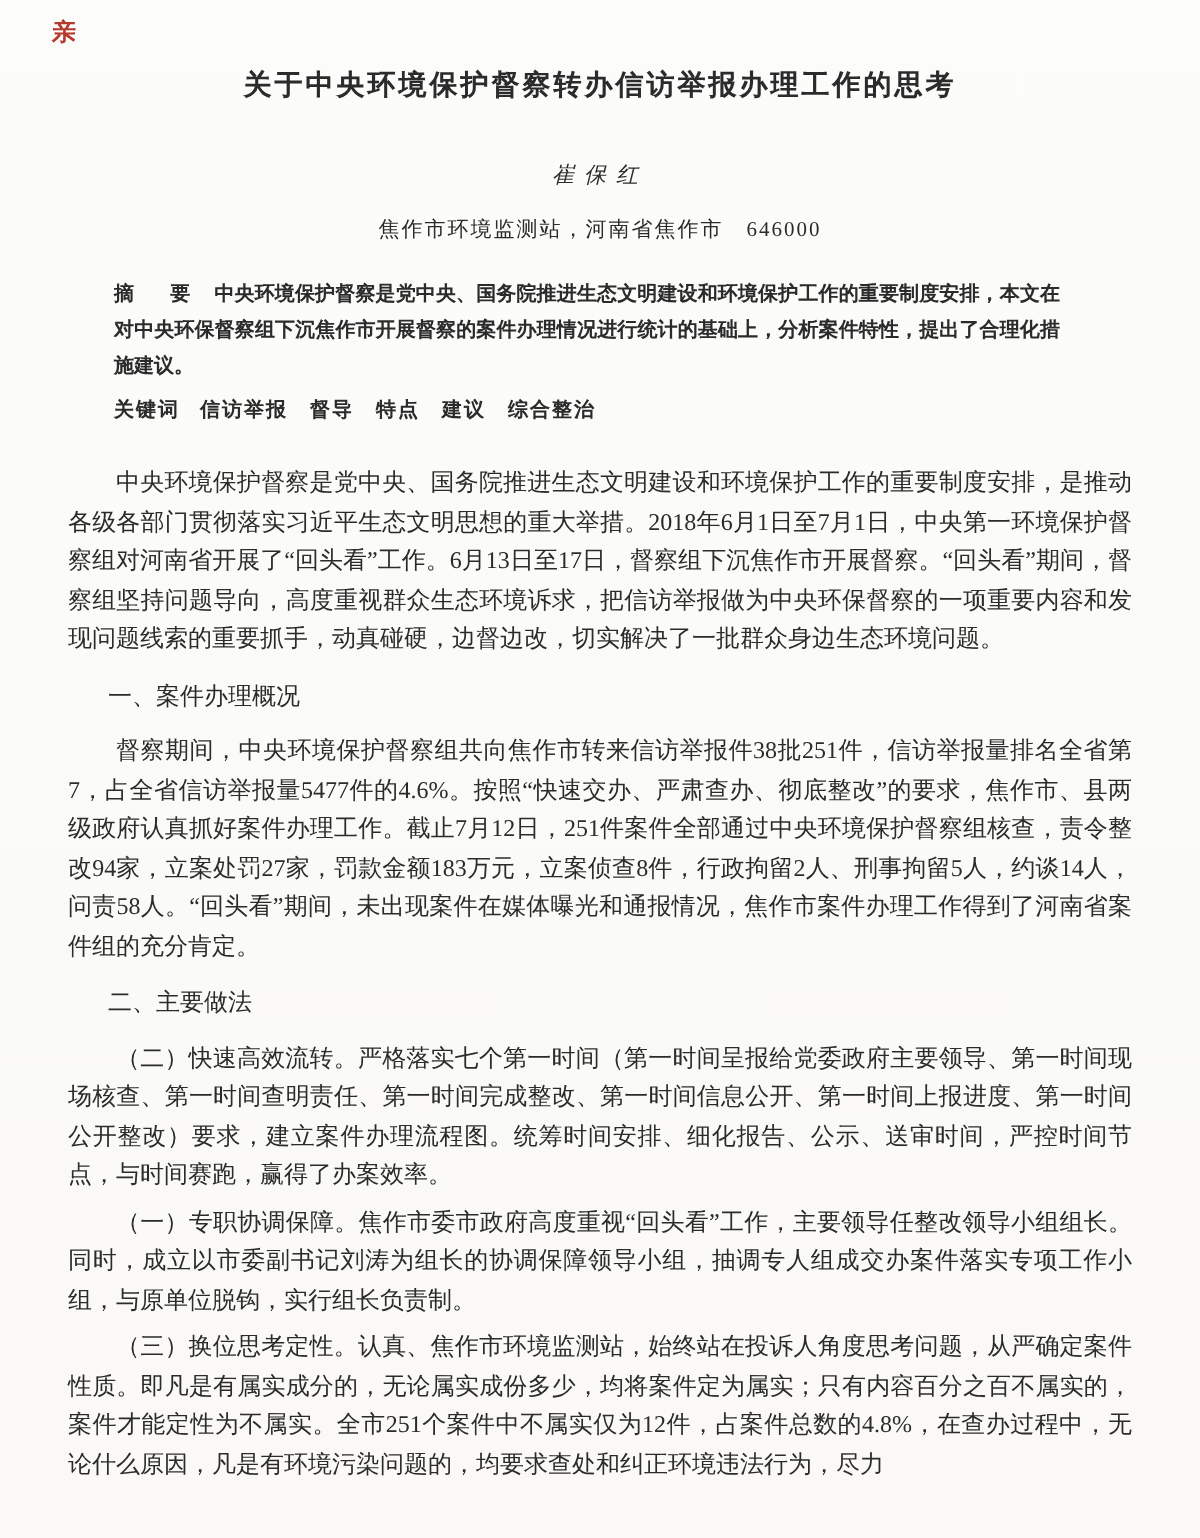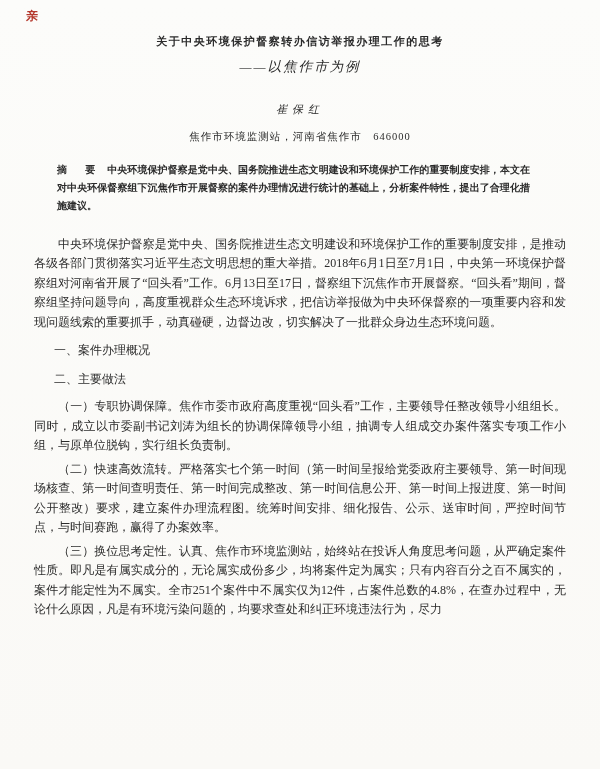--- a/index.html
+++ b/index.html
@@ -22,21 +22,21 @@
   .corner-mark {
     position: absolute;
     left: 26px;
     top: 8px;
     font-size: 12px;
     color: #b5382c;
     font-weight: bold;
   }
   .title {
     margin: 24px 30px 0 30px;
-    font-size: 11px;
+    font-size: 14px;
     font-weight: bold;
     text-align: center;
     letter-spacing: 1.5px;
     line-height: 1.45;
   }
   .subtitle {
     margin-top: 8px;
     text-align: center;
     font-size: 13.5px;
     font-style: italic;
@@ -96,41 +96,44 @@
 </style>
 </head>
 <body>
 
 <div class="paper">
 
   <span class="corner-mark">亲</span>
 
   <h1 class="title">关于中央环境保护督察转办信访举报办理工作的思考</h1>
 
-  <div class="subtitle">——以焦作市为例</div>
 
   <div class="author">崔保红</div>
 
   <div class="affiliation">焦作市环境监测站，河南省焦作市　646000</div>
 
   <div class="abstract">
     <span class="label">摘　要</span><span>中央环境保护督察是党中央、国务院推进生态文明建设和环境保护工作的重要制度安排，本文在对中央环保督察组下沉焦作市开展督察的案件办理情况进行统计的基础上，分析案件特性，提出了合理化措施建议。</span>
   </div>
 
+  <div class="keywords">
+    <span class="label">关键词</span><span>信访举报　督导　特点　建议　综合整治</span>
+  </div>
 
   <div class="body-text">
 
     <p>中央环境保护督察是党中央、国务院推进生态文明建设和环境保护工作的重要制度安排，是推动各级各部门贯彻落实习近平生态文明思想的重大举措。2018年6月1日至7月1日，中央第一环境保护督察组对河南省开展了“回头看”工作。6月13日至17日，督察组下沉焦作市开展督察。“回头看”期间，督察组坚持问题导向，高度重视群众生态环境诉求，把信访举报做为中央环保督察的一项重要内容和发现问题线索的重要抓手，动真碰硬，边督边改，切实解决了一批群众身边生态环境问题。</p>
 
     <h2>一、案件办理概况</h2>
 
+    <p>督察期间，中央环境保护督察组共向焦作市转来信访举报件38批251件，信访举报量排名全省第7，占全省信访举报量5477件的4.6%。按照“快速交办、严肃查办、彻底整改”的要求，焦作市、县两级政府认真抓好案件办理工作。截止7月12日，251件案件全部通过中央环境保护督察组核查，责令整改94家，立案处罚27家，罚款金额183万元，立案侦查8件，行政拘留2人、刑事拘留5人，约谈14人，问责58人。“回头看”期间，未出现案件在媒体曝光和通报情况，焦作市案件办理工作得到了河南省案件组的充分肯定。</p>
 
     <h2>二、主要做法</h2>
 
+    <p>（二）快速高效流转。严格落实七个第一时间（第一时间呈报给党委政府主要领导、第一时间现场核查、第一时间查明责任、第一时间完成整改、第一时间信息公开、第一时间上报进度、第一时间公开整改）要求，建立案件办理流程图。统筹时间安排、细化报告、公示、送审时间，严控时间节点，与时间赛跑，赢得了办案效率。</p>
+
     <p>（一）专职协调保障。焦作市委市政府高度重视“回头看”工作，主要领导任整改领导小组组长。同时，成立以市委副书记刘涛为组长的协调保障领导小组，抽调专人组成交办案件落实专项工作小组，与原单位脱钩，实行组长负责制。</p>
-
-    <p>（二）快速高效流转。严格落实七个第一时间（第一时间呈报给党委政府主要领导、第一时间现场核查、第一时间查明责任、第一时间完成整改、第一时间信息公开、第一时间上报进度、第一时间公开整改）要求，建立案件办理流程图。统筹时间安排、细化报告、公示、送审时间，严控时间节点，与时间赛跑，赢得了办案效率。</p>
 
     <p>（三）换位思考定性。认真、焦作市环境监测站，始终站在投诉人角度思考问题，从严确定案件性质。即凡是有属实成分的，无论属实成份多少，均将案件定为属实；只有内容百分之百不属实的，案件才能定性为不属实。全市251个案件中不属实仅为12件，占案件总数的4.8%，在查办过程中，无论什么原因，凡是有环境污染问题的，均要求查处和纠正环境违法行为，尽力</p>
 
   </div>
 
 </div>
 
 </body></html>

